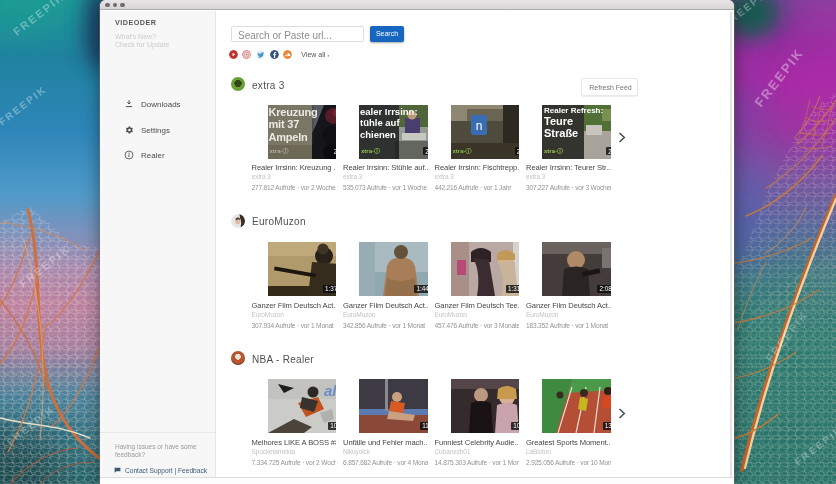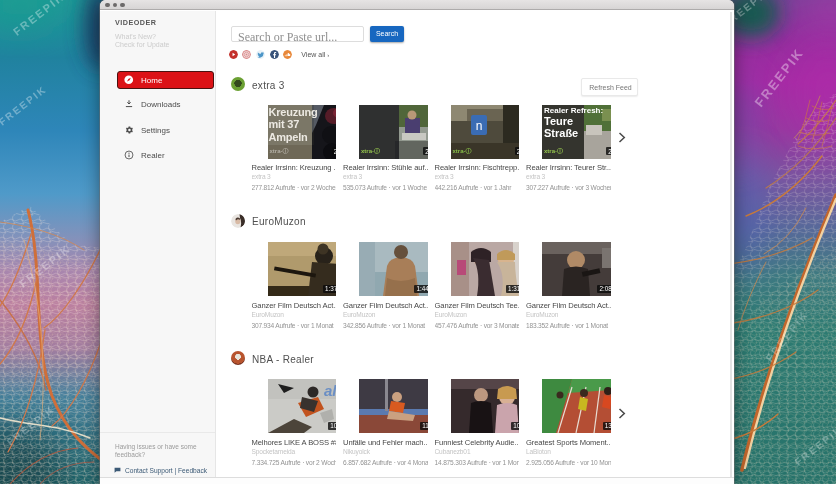--- a/index.html
+++ b/index.html
@@ -23,21 +23,21 @@
 .navitem .lbl { position:absolute; left:24px; top:4px; font-size:8px; color:#4c4c4c; }
 .navitem .ic { position:absolute; left:7px; top:3px; width:10px; height:10px; }
 #fb { position:absolute; left:0; top:421px; width:115px; border-top:1px solid #e9e9e9; }
 #fb .q { margin:9.5px 14px 0 15px; font-size:6.5px; line-height:8.5px; color:#9a9a9a; }
 #fb .l { margin:7px 0 0 14px; font-size:6.6px; color:#3c5a76; }
 
 #bbar { position:absolute; left:0; top:477px; width:634px; height:7px; background:#fdfdfd; border-top:1px solid #ddd; }
 
 #main { position:absolute; left:117px; top:11px; width:517px; height:466px; background:#fff; }
 #search { position:absolute; left:14px; top:14.5px; width:133px; height:16px; border:1px solid #ddd; border-radius:2px; background:#fff; }
-#search span { position:absolute; left:6px; top:3.5px; font-size:12px; color:#8f8f8f;font-family:Liberation Serif, serif; }
+#search span { position:absolute; left:6px; top:3.5px; font-size:10px; color:#8f8f8f; }
 #sbtn { position:absolute; left:153px; top:14.5px; width:34px; height:16px; background:#1767c0; border-radius:2px; box-shadow:0 1px 2px rgba(0,0,0,.35); }
 #sbtn span { position:absolute; left:0; width:34px; text-align:center; top:4px; font-size:7px; color:#fff; }
 #icons { position:absolute; left:12.2px; top:39px; height:10px; }
 .sic { position:absolute; top:0; width:9px; height:9px; border-radius:50%; }
 #viewall { position:absolute; left:84.3px; top:39.5px; font-size:7px; color:#555; }
 #refresh { position:absolute; left:364px; top:66.5px; width:57px; height:18px; border:1px solid #e9e9e9; background:#fff; border-radius:2px; box-shadow:0 1px 1.5px rgba(0,0,0,.08); }
 #refresh span { position:absolute; width:57px; text-align:center; top:5px; font-size:7px; color:#757575; }
 .sechead { position:absolute; left:14px; height:14px; }
 .sechead .av { position:absolute; left:0; top:0; width:14px; height:14px; border-radius:50%; overflow:hidden; }
 .sechead .t { position:absolute; left:21px; top:2.5px; font-size:10px; color:#4f4f4f; letter-spacing:.3px; white-space:nowrap; }
@@ -158,27 +158,20 @@
   <div id="win">
     <div id="titlebar">
       <div class="dot" style="left:5.2px"></div>
       <div class="dot" style="left:12.7px"></div>
       <div class="dot" style="left:20.2px"></div>
     </div>
     <div id="side">
       <div class="sbtxt" id="brand">VIDEODER</div>
       <div class="sbtxt slight" style="top:21.5px">What's New?</div>
       <div class="sbtxt slight" style="top:29.5px">Check for Update</div>
-      <div id="homebtn">
-        <svg class="ic" viewBox="0 0 24 24">
-            <circle cx="12" cy="12" r="11" fill="#fff"></circle>
-            <path d="M12 10.9a1.1 1.1 0 100 2.2 1.1 1.1 0 000-2.2zm5.2-4.1l-6.4 3.1-3.1 6.4 6.4-3.1z" fill="#d7191d"></path>
-          </svg>
-        <span class="lbl">Home</span>
-      </div>
       <div class="navitem" style="top:85px">
         <svg class="ic" viewBox="0 0 24 24" fill="#4c4c4c">
             <path d="M12 3v9m0 0l-4-4m4 4l4-4" stroke="#4c4c4c" stroke-width="2.4" fill="none"></path>
             <path d="M4.5 17h15v2.4h-15z"></path>
           </svg>
         <span class="lbl">Downloads</span>
       </div>
       <div class="navitem" style="top:110.5px">
         <svg class="ic" viewBox="0 0 24 24" fill="#4c4c4c">
             <path d="M19.4 13a7.5 7.5 0 000-2l2-1.5-2-3.4-2.3 1a7.5 7.5 0 00-1.7-1L15 3.6h-4l-.4 2.5a7.5 7.5 0 00-1.7 1l-2.3-1-2 3.4L6.6 11a7.5 7.5 0 000 2l-2 1.5 2 3.4 2.3-1a7.5 7.5 0 001.7 1l.4 2.5h4l.4-2.5a7.5 7.5 0 001.7-1l2.3 1 2-3.4z"></path>
@@ -275,20 +268,21 @@
           <svg width="83.5" height="54" viewBox="0 0 83.5 54" preserveAspectRatio="none">
             <rect width="83.5" height="54" fill="#888c82"></rect>
             <rect x="40" y="0" width="44" height="22" fill="#50663a"></rect>
             <rect x="40" y="22" width="44" height="14" fill="#939a90"></rect>
             <rect x="36" y="36" width="48" height="18" fill="#62665f"></rect>
             <rect x="46" y="13" width="15" height="17" fill="#4a3e70"></rect>
             <circle cx="53" cy="10" r="4.5" fill="#b89878"></circle>
             <rect x="43" y="28" width="24" height="7" fill="#c8c8c2"></rect>
             <rect x="0" y="0" width="40" height="54" fill="rgba(22,22,25,.78)"></rect>
           </svg>
+          <div class="tt" style="left:1px;top:1px;font-size:9.5px;line-height:11.5px">ealer Irrsinn:<br>tühle auf<br>chienen</div>
           <div class="xwm">xtra-ⓘ</div>
           <div class="dur">2:42</div>
         </div>
         <div class="ct">Realer Irrsinn: Stühle auf...</div>
         <div class="cc">extra 3</div>
         <div class="cv">535.073 Aufrufe · vor 1 Woche</div>
       </div>
       <div class="card" style="left:217.5px;top:93.5px">
         <div class="thumb">
           <svg width="83.5" height="54" viewBox="0 0 83.5 54" preserveAspectRatio="none">

